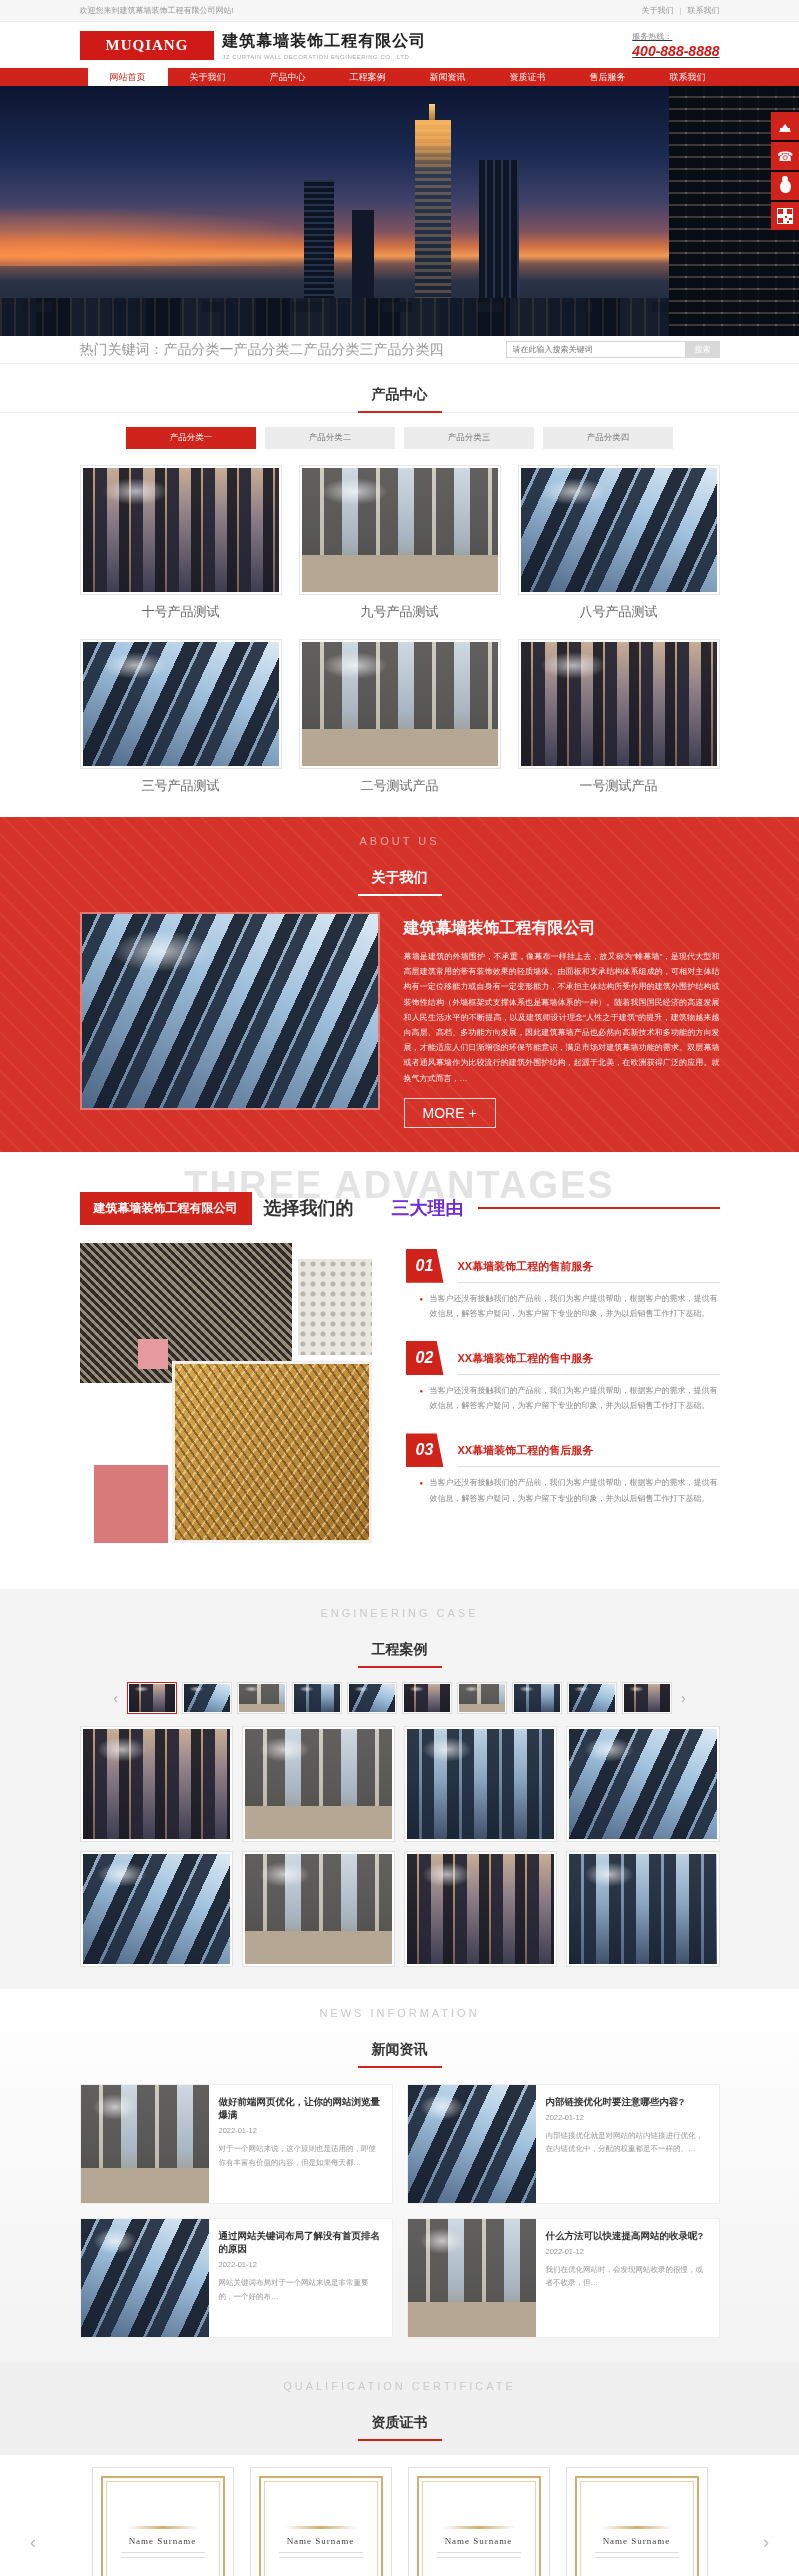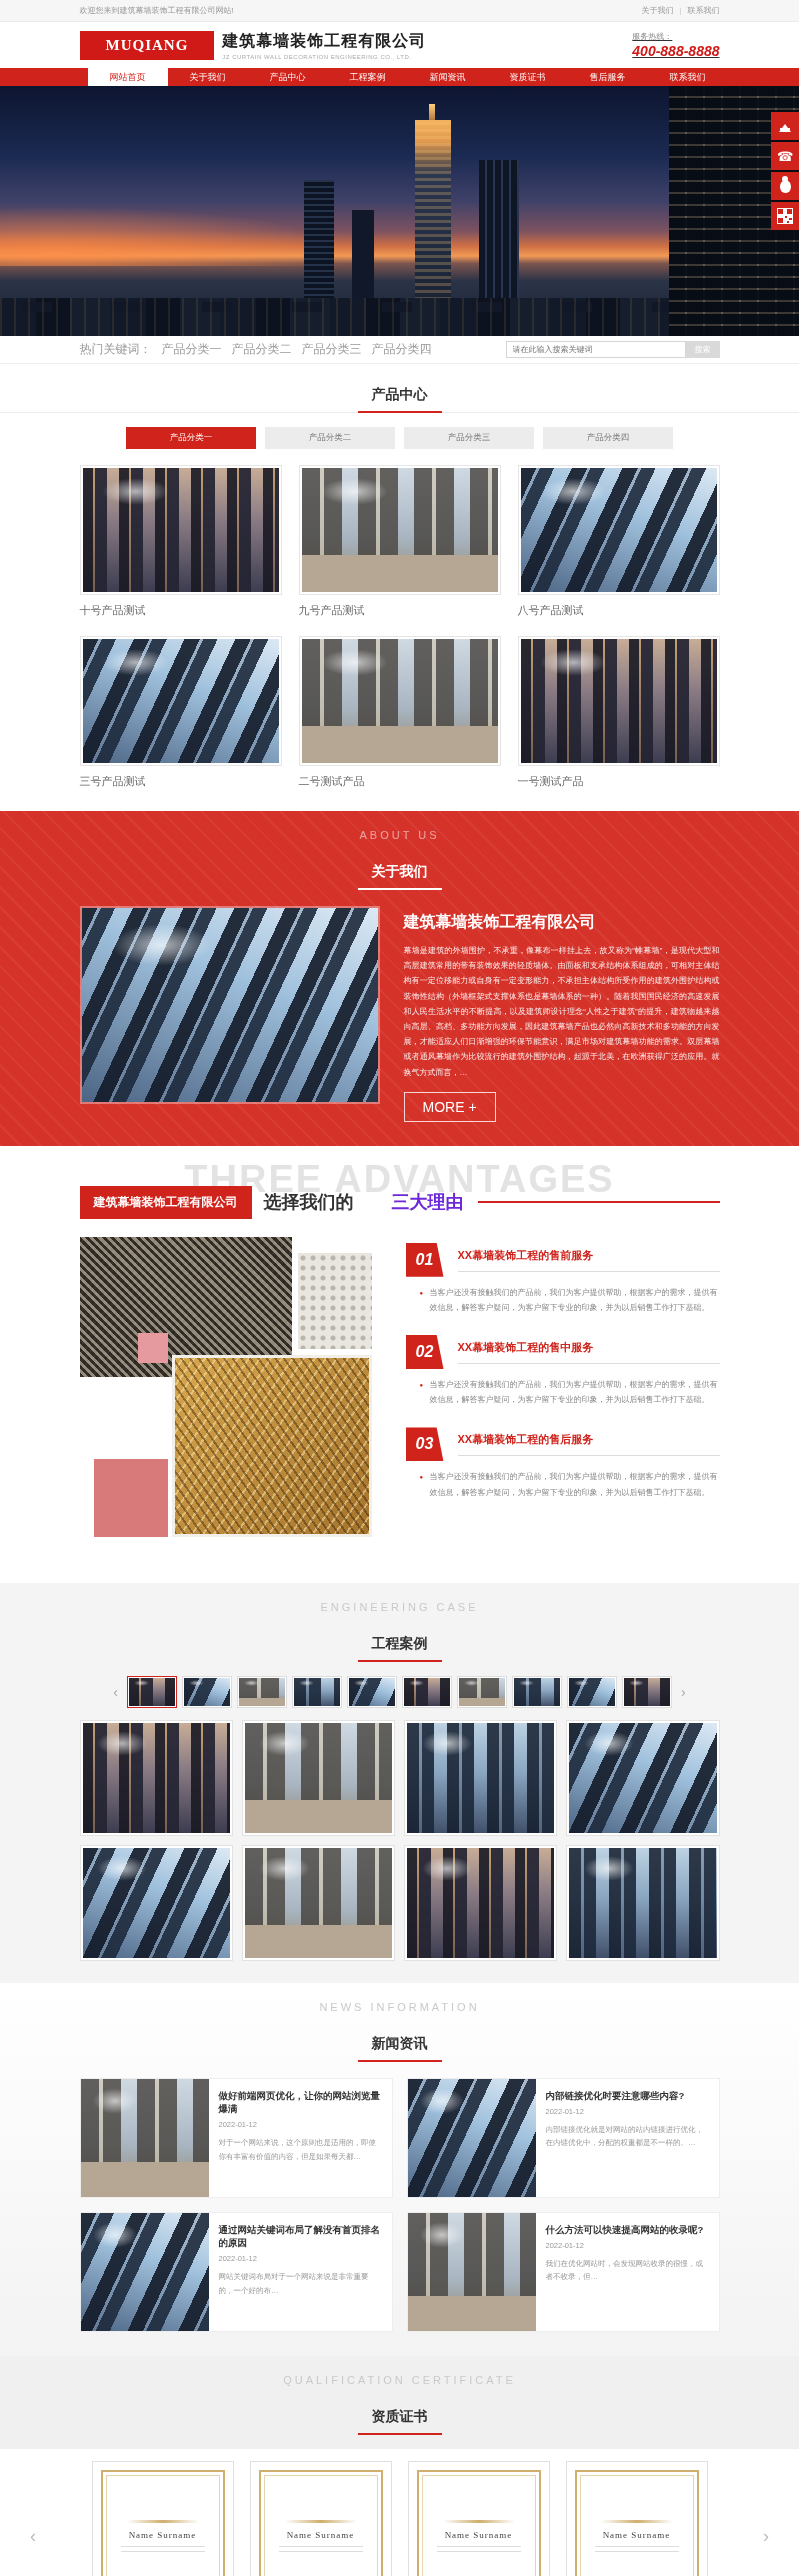--- a/index.html
+++ b/index.html
@@ -57,21 +57,21 @@
   .fbtn .tri-up { width:0; height:0; border:6px solid transparent; border-bottom:8px solid #fff; margin-bottom:3px; position:relative; }
   .fbtn .tri-bar { position:absolute; left:-5px; bottom:-6px; width:10px; height:2px; background:#fff; }
   .fbtn .glyph { font-size:13px; line-height:1; }
   .qq-body { width:11px; height:13px; background:#fff; border-radius:50% 50% 46% 46%; position:relative; }
   .qq-body:before { content:""; position:absolute; top:-4px; left:2.5px; width:6px; height:6px; background:#fff; border-radius:50%; }
   .qr-mini { display:block; }
 
   
   .searchbar { height:28px; border-bottom:1px solid #eee; background:#fff; }
   .searchbar .wrap { display:flex; align-items:center; height:100%; }
-  .hotwords { font-size:12px; color:#999; display:flex; gap:10px; align-items:center; }
+  .hotwords { font-size:14px; color:#999; display:flex; align-items:center; }
   .hotwords a { color:#999; text-decoration:none; }
   .searchbox { margin-left:auto; display:flex; }
   .searchbox input { width:180px; height:17px; border:1px solid #d5d5d5; font-size:8px; padding:0 6px; color:#666; outline:none; }
   .searchbox button { width:34px; height:17px; border:none; background:#d9d9d9; color:#fff; font-size:8px; cursor:pointer; }
 
   
   .sec-head { text-align:center; padding-top:18px; }
   .sec-en { font-size:11px; letter-spacing:3px; color:#c9c9c9; }
   .sec-cn { display:inline-block; font-size:14px; font-weight:bold; color:#333; margin-top:4px; padding:0 14px 7px; border-bottom:2px solid #d0231b; position:relative; z-index:2; }
   .sec-rule { border-bottom:1px solid #ececec; margin-top:-1px; }
@@ -79,21 +79,21 @@
   .sec-head.light .sec-cn { color:#fff; border-bottom-color:#fff; }
 
   
   .products { padding-bottom:20px; }
   .tabs { display:flex; justify-content:center; gap:9px; margin:14px 0 16px; }
   .tab { width:130px; height:22px; display:flex; align-items:center; justify-content:center; background:#ececec; color:#777; font-size:8.5px; cursor:pointer; }
   .tab.active { background:#d0231b; color:#fff; }
   .prod-grid { display:grid; grid-template-columns:repeat(3,1fr); gap:16px 17px; }
   .prod-card { cursor:pointer; }
   .prod-img { height:130px; border:1px solid #e5e5e5; background:#fff; padding:2px; }
-  .prod-name { font-size:11px; color:#666; padding:8px 0 2px; }
+  .prod-name { text-align:center; font-size:13px; color:#666; padding:8px 0 2px; }
 
   
   .photo { width:100%; height:100%; position:relative; overflow:hidden; background:
       repeating-linear-gradient(90deg, rgba(20,30,45,.85) 0 12px, rgba(95,115,140,.55) 12px 15px, rgba(28,40,58,.9) 15px 27px, rgba(0,0,0,0) 27px 40px),
       linear-gradient(180deg,#bdd2e3 0%,#8aa6c0 45%,#41506a 100%); }
   .photo.v-up { background:
       repeating-linear-gradient(115deg, rgba(18,26,40,.9) 0 14px, rgba(120,140,165,.5) 14px 17px, rgba(30,42,60,.9) 17px 30px, rgba(0,0,0,0) 30px 46px),
       linear-gradient(200deg,#dce9f4 0%,#9fc0dc 40%,#4c6584 100%); }
   .photo.v-dusk { background:
       repeating-linear-gradient(90deg, rgba(25,25,35,.9) 0 10px, rgba(190,140,80,.45) 10px 12px, rgba(35,35,50,.92) 12px 24px, rgba(0,0,0,0) 24px 36px),
@@ -130,21 +130,21 @@
   .collage .panel { position:absolute; right:8px; top:16px; width:74px; height:96px; background:
       radial-gradient(circle 2px, #b9b4ac 2px, transparent 3px) 0 0/10px 10px, #e9e6e0; }
   .collage .gold { position:absolute; left:92px; top:118px; width:200px; height:182px; background:
       repeating-linear-gradient(55deg, rgba(60,35,10,.45) 0 2px, transparent 2px 7px),
       repeating-linear-gradient(-55deg, rgba(255,230,170,.5) 0 2px, transparent 2px 9px),
       linear-gradient(135deg,#d8a84e,#a5742c); border:3px solid #f2efe8; }
   .collage .pink-sm { position:absolute; left:58px; top:96px; width:30px; height:30px; background:#e59aa0; }
   .collage .pink-lg { position:absolute; left:14px; top:222px; width:74px; height:78px; background:#d97a7a; }
   .adv-items { flex:1; padding-top:6px; }
   .adv-item { margin-bottom:20px; }
-  .adv-item-head { display:flex; align-items:center; }
+  .adv-item-head { display:flex; align-items:flex-end; }
   .adv-num { width:38px; height:34px; background:#d0231b; color:#fff; font-size:16px; font-weight:bold; font-style:italic; display:flex; align-items:center; justify-content:center; clip-path:polygon(0 0,82% 0,100% 100%,0 100%); flex:none; }
   .adv-item-title { font-size:11px; font-weight:bold; color:#d0231b; margin-left:14px; padding-bottom:8px; border-bottom:1px solid #ddd; flex:1; }
   .adv-desc { font-size:8px; color:#888; line-height:1.9; margin:8px 0 0 14px; position:relative; padding-left:10px; }
   .adv-desc:before { content:"●"; color:#d0231b; font-size:6px; position:absolute; left:0; top:3px; }
 
   
   .cases { background:#f4f4f4; padding-bottom:22px; }
   .case-thumbs { display:flex; align-items:center; justify-content:center; gap:5px; margin:14px 0 12px; }
   .case-thumbs .arr { font-size:14px; color:#aaa; cursor:pointer; padding:0 4px; }
   .cthumb { width:50px; height:32px; border:1px solid #ddd; background:#fff; padding:1px; cursor:pointer; }

